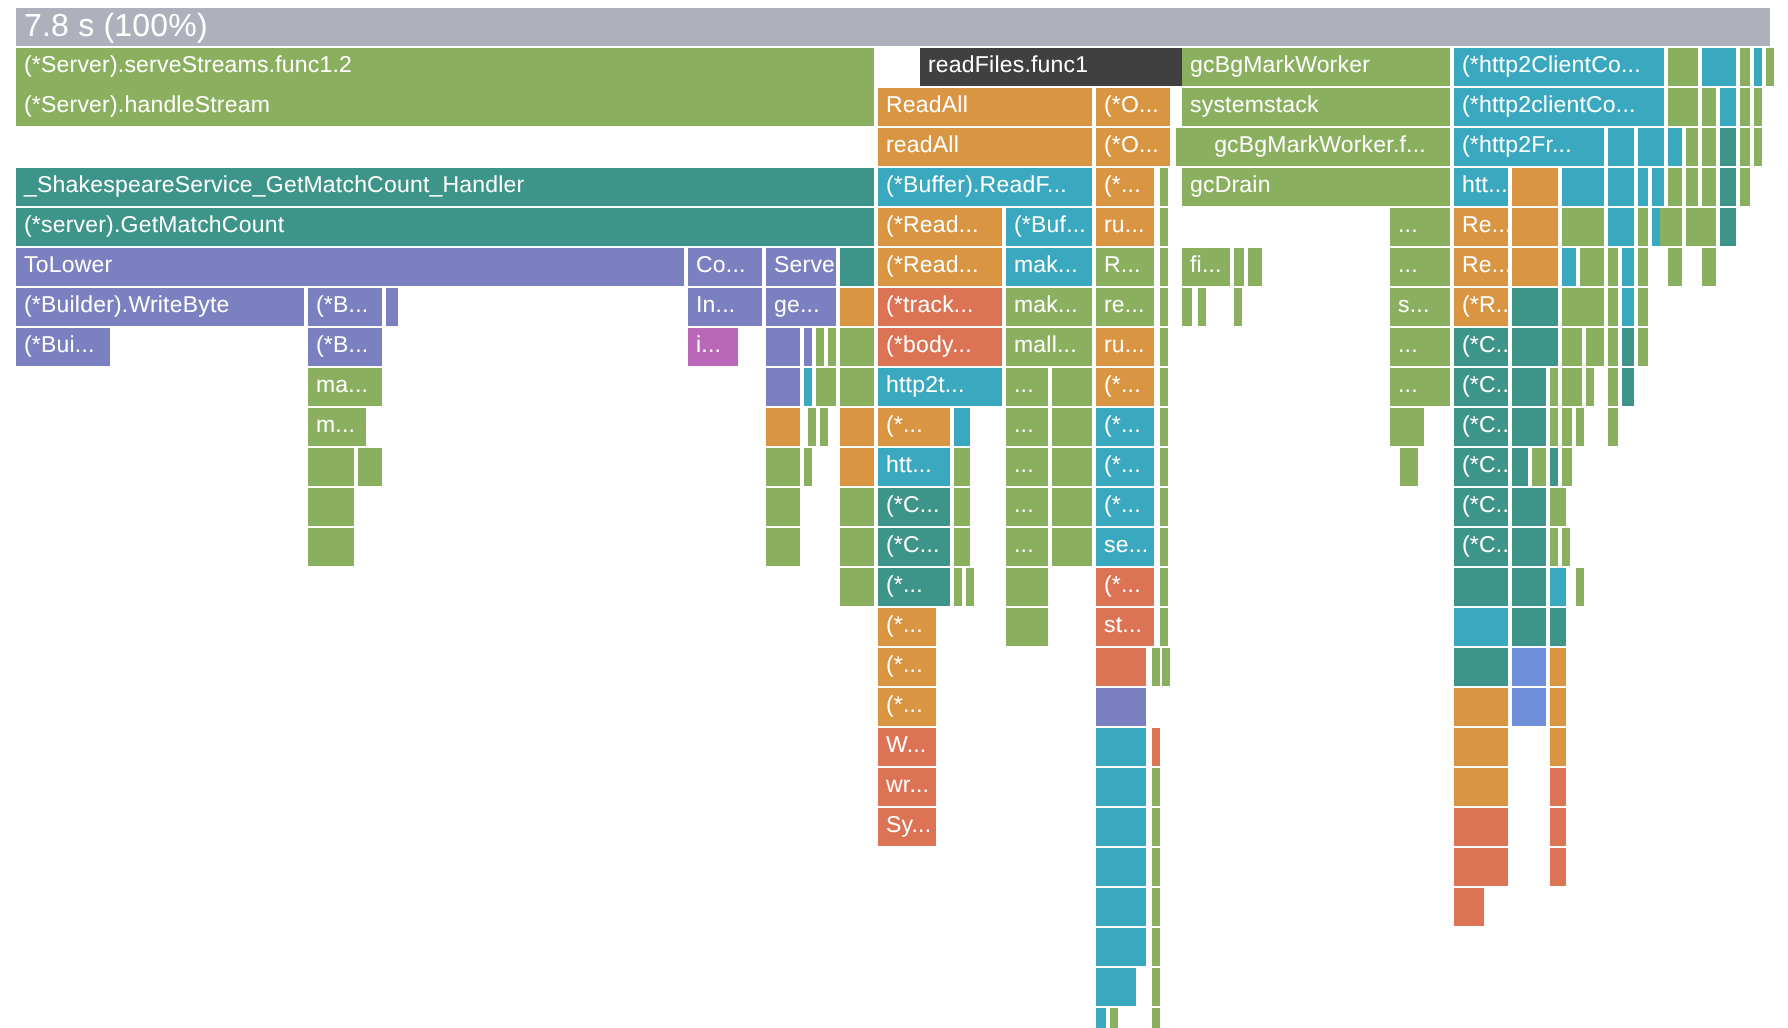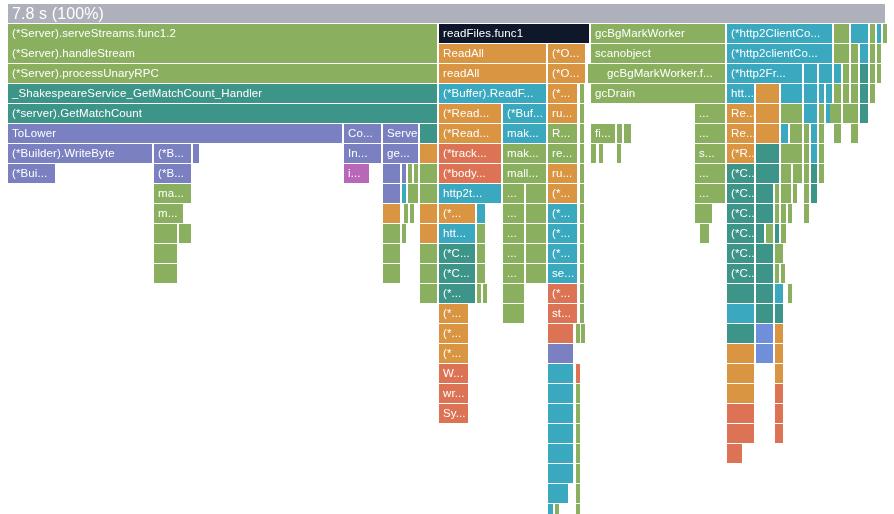--- a/index.html
+++ b/index.html
@@ -34,39 +34,38 @@
     color: #ffffff;
     font-size: 16px;
   }
 </style>
 </head>
 <body>
 
 <div id="flamegraph">
     <div class="frame root" title="7.8 s (100%)" style="left: 8px; top: 4px; width: 878px; height: 20px; background: rgb(174, 176, 187);">7.8 s (100%)</div>
     <div class="frame" title="(*Server).serveStreams.func1.2" style="left: 8px; top: 24px; width: 430px; height: 36px; background: rgb(138, 176, 95);">(*Server).serveStreams.func1.2</div>
-    <div class="frame" title="readFiles.func1" style="left: 439px; top: 24px; width: 151px; height: 20px; background: #0f172a;">readFiles.func1</div>
+    <div class="frame" title="readFiles.func1" style="left: 460px; top: 24px; width: 151px; height: 20px; background: #404040;">readFiles.func1</div>
     <div class="frame" title="gcBgMarkWorker" style="left: 591px; top: 24px; width: 135px; height: 20px; background: rgb(138, 176, 95);">gcBgMarkWorker</div>
     <div class="frame" title="(*http2ClientConn).readLoop" style="left: 727px; top: 24px; width: 106px; height: 20px; background: rgb(58, 169, 191);">(*http2ClientCo...</div>
     <div class="frame" style="left: 834px; top: 24px; width: 16px; height: 20px; background: rgb(138, 176, 95);"></div>
     <div class="frame" style="left: 851px; top: 24px; width: 18px; height: 20px; background: rgb(58, 169, 191);"></div>
     <div class="frame" style="left: 870px; top: 24px; width: 6px; height: 20px; background: rgb(138, 176, 95);"></div>
     <div class="frame" style="left: 877px; top: 24px; width: 5px; height: 20px; background: rgb(58, 169, 191);"></div>
     <div class="frame" style="left: 883px; top: 24px; width: 3px; height: 20px; background: rgb(138, 176, 95);"></div>
     <div class="frame" title="(*Server).handleStream" style="left: 8px; top: 44px; width: 430px; height: 20px; background: rgb(138, 176, 95);">(*Server).handleStream</div>
     <div class="frame" title="ReadAll" style="left: 439px; top: 44px; width: 108px; height: 20px; background: rgb(217, 149, 65);">ReadAll</div>
     <div class="frame" title="(*OsFs).Open" style="left: 548px; top: 44px; width: 38px; height: 20px; background: rgb(217, 149, 65);">(*O...</div>
-    <div class="frame" title="systemstack" style="left: 591px; top: 44px; width: 135px; height: 20px; background: rgb(138, 176, 95);">scanobject</div>
+    <div class="frame" title="systemstack" style="left: 591px; top: 44px; width: 135px; height: 20px; background: rgb(138, 176, 95);">systemstack</div>
     <div class="frame" title="(*http2clientConnReadLoop).run" style="left: 727px; top: 44px; width: 106px; height: 20px; background: rgb(58, 169, 191);">(*http2clientCo...</div>
     <div class="frame" style="left: 834px; top: 44px; width: 16px; height: 20px; background: rgb(138, 176, 95);"></div>
     <div class="frame" style="left: 851px; top: 44px; width: 8px; height: 20px; background: rgb(138, 176, 95);"></div>
     <div class="frame" style="left: 860px; top: 44px; width: 9px; height: 20px; background: rgb(58, 169, 191);"></div>
     <div class="frame" style="left: 870px; top: 44px; width: 6px; height: 20px; background: rgb(138, 176, 95);"></div>
     <div class="frame" style="left: 877px; top: 44px; width: 5px; height: 20px; background: rgb(138, 176, 95);"></div>
-    <div class="frame" title="(*Server).processUnaryRPC" style="left: 8px; top: 64px; width: 430px; height: 20px; background: rgb(138, 176, 95);">(*Server).processUnaryRPC</div>
     <div class="frame" title="readAll" style="left: 439px; top: 64px; width: 108px; height: 20px; background: rgb(217, 149, 65);">readAll</div>
     <div class="frame" title="(*OsFs).Open" style="left: 548px; top: 64px; width: 38px; height: 20px; background: rgb(217, 149, 65);">(*O...</div>
     <div class="frame" style="left: 588px; top: 64px; width: 3px; height: 20px; background: rgb(138, 176, 95);"></div>
     <div class="frame" title="gcBgMarkWorker.func2" style="left: 591px; top: 64px; width: 135px; height: 20px; background: rgb(138, 176, 95); text-align: center;">gcBgMarkWorker.f...</div>
     <div class="frame" title="(*http2Framer).ReadFrame" style="left: 727px; top: 64px; width: 76px; height: 20px; background: rgb(58, 169, 191);">(*http2Fr...</div>
     <div class="frame" style="left: 804px; top: 64px; width: 14px; height: 20px; background: rgb(58, 169, 191);"></div>
     <div class="frame" style="left: 819px; top: 64px; width: 14px; height: 20px; background: rgb(58, 169, 191);"></div>
     <div class="frame" style="left: 834px; top: 64px; width: 8px; height: 20px; background: rgb(58, 169, 191);"></div>
     <div class="frame" style="left: 843px; top: 64px; width: 7px; height: 20px; background: rgb(138, 176, 95);"></div>
     <div class="frame" style="left: 851px; top: 64px; width: 8px; height: 20px; background: rgb(138, 176, 95);"></div>

